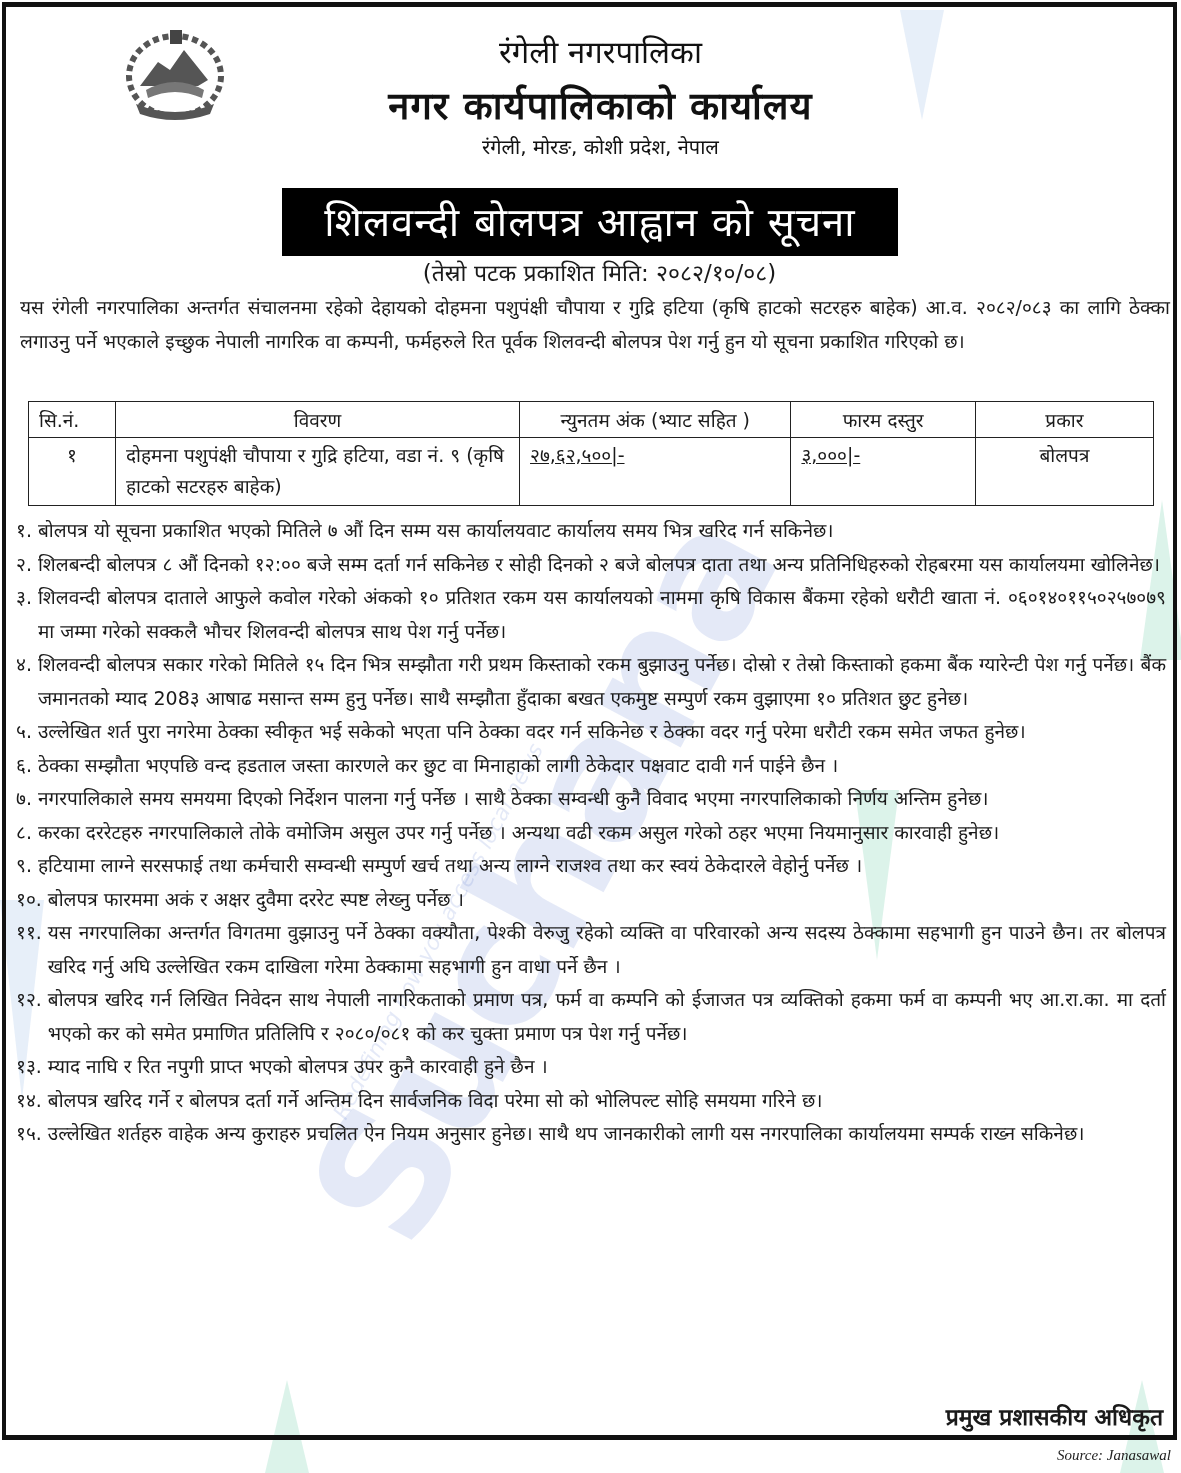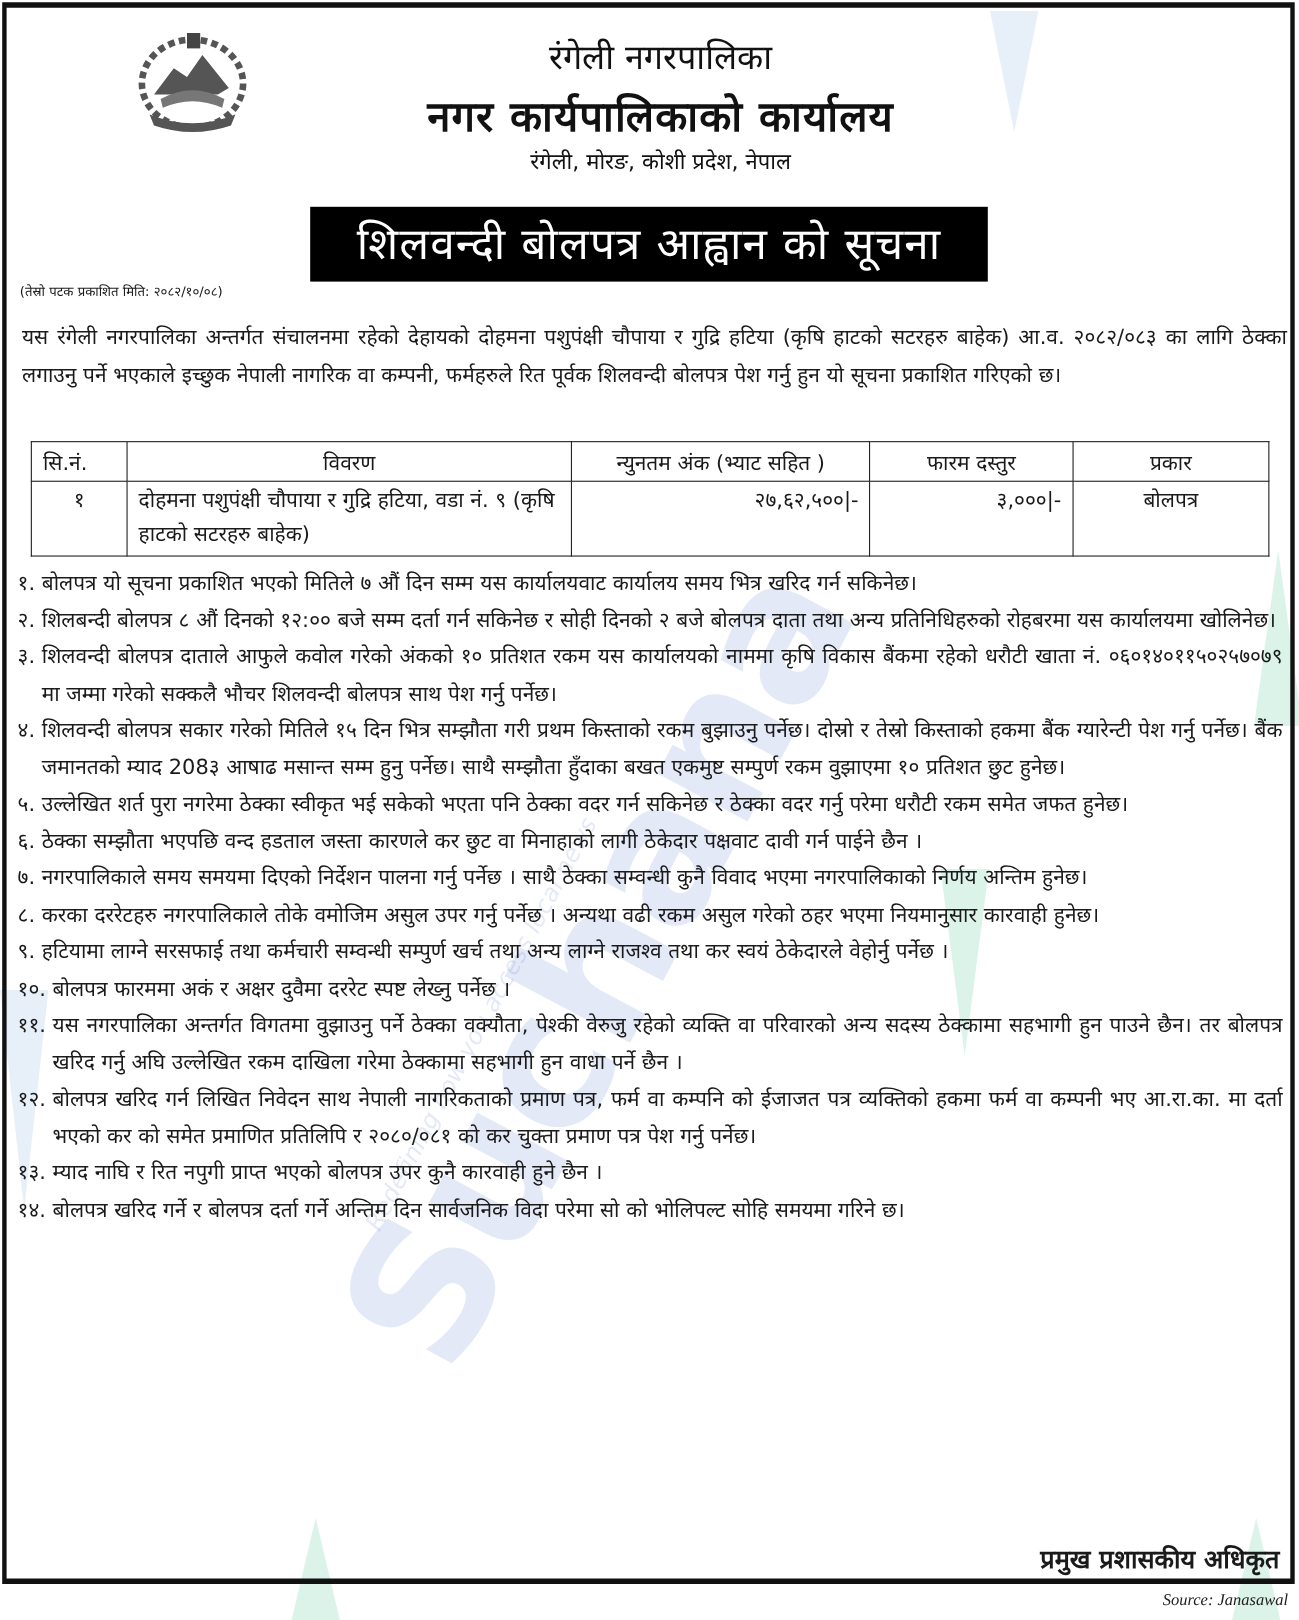--- a/index.html
+++ b/index.html
@@ -23,37 +23,37 @@
   .hdr-1 { top: 30px; font-size: 31px; padding-left: 20px; }
   .hdr-2 { top: 78px; font-size: 38px; font-weight: bold; padding-left: 20px; letter-spacing: 1px; }
   .hdr-3 { top: 133px; font-size: 20px; padding-left: 20px; }
 
   .banner {
     position: absolute; left: 282px; top: 176px; width: 616px; height: 68px;
     background: #000; color: #fff; font-size: 40px; text-align: center; line-height: 68px;
     letter-spacing: 1px;
     margin-top: 12px;
   }
-  .pubdate { position: absolute; left: 0; width: 1181px; top: 256px; text-align: left; font-size: 12px; padding-left: 18px; }
+  .pubdate { position: absolute; left: 0; width: 1181px; top: 256px; text-align: center; font-size: 23px; padding-left: 18px; }
 
   .intro { position: absolute; left: 20px; top: 290px; width: 1150px; font-size: 19px; line-height: 34px; text-align: justify; }
 
   table.tender {
     position: absolute; left: 28px; top: 401px; width: 1126px;
     border-collapse: collapse; font-size: 19px;
   }
   table.tender th, table.tender td { border: 1.5px solid #222; padding: 2px 10px; vertical-align: top; font-weight: normal; }
   table.tender th { height: 36px; text-align: center; vertical-align: middle; }
   table.tender td { height: 68px; line-height: 31px; }
   .c-sn { width: 84px; }
   .c-desc { width: 390px; }
   .c-amt { width: 262px; }
   .c-fee { width: 178px; }
   .c-type { width: 172px; }
-  td.num { text-align: right; }
+  td.num { text-align: left; text-decoration: underline; }
   td.ctr { text-align: center; }
   th.left { text-align: left !important; }
 
   .conds { position: absolute; left: 16px; top: 514px; width: 1150px; font-size: 19px; line-height: 33.5px; }
   .cond { display: flex; text-align: justify; }
   .cond-num { flex: 0 0 auto; white-space: nowrap; }
   .cond-text { flex: 1; padding-left: 6px; }
   .cond { text-indent: 0; }
 
   .signature { position: absolute; right: 18px; top: 1400px; font-size: 23px; font-weight: bold; }
@@ -163,16 +163,20 @@
       <span class="cond-text">बोलपत्र खरिद गर्न लिखित निवेदन साथ नेपाली नागरिकताको प्रमाण पत्र, फर्म वा कम्पनि को ईजाजत पत्र व्यक्तिको हकमा फर्म वा कम्पनी भए आ.रा.का. मा दर्ता भएको कर को समेत प्रमाणित प्रतिलिपि र २०८०/०८१ को कर चुक्ता प्रमाण पत्र पेश गर्नु पर्नेछ।</span>
     </div>
   <div class="cond">
       <span class="cond-num">१३.</span>
       <span class="cond-text">म्याद नाघि र रित नपुगी प्राप्त भएको बोलपत्र उपर कुनै कारवाही हुने छैन ।</span>
     </div>
   <div class="cond">
       <span class="cond-num">१४.</span>
       <span class="cond-text">बोलपत्र खरिद गर्ने र बोलपत्र दर्ता गर्ने अन्तिम दिन सार्वजनिक विदा परेमा सो को भोलिपल्ट सोहि समयमा गरिने  छ।</span>
     </div>
+  <div class="cond">
+      <span class="cond-num">१५.</span>
+      <span class="cond-text">उल्लेखित शर्तहरु वाहेक अन्य कुराहरु प्रचलित ऐन नियम अनुसार हुनेछ। साथै थप जानकारीको लागी यस नगरपालिका कार्यालयमा सम्पर्क राख्न सकिनेछ।</span>
+    </div>
 </div>
 
 <div class="signature">प्रमुख प्रशासकीय अधिकृत</div>
 <div class="source">Source: Janasawal</div>
 
 </body></html>

